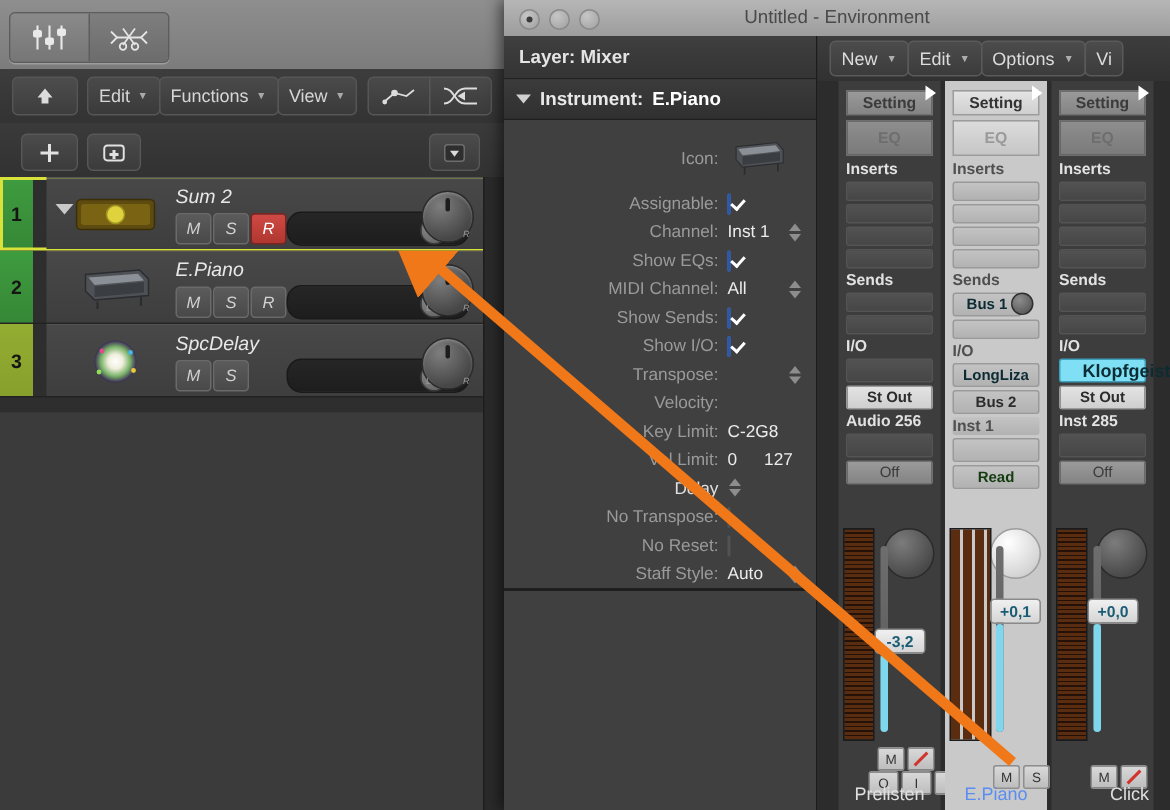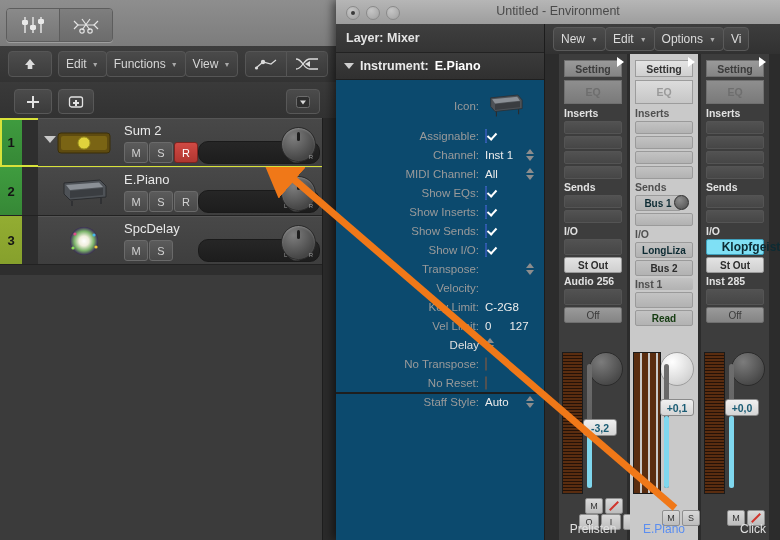--- a/index.html
+++ b/index.html
@@ -39,21 +39,21 @@
   .bw-subbar{position:absolute;left:0;top:82px;width:340px;height:36px;
     background:linear-gradient(#3a3a3a,#323232);border-bottom:1px solid #222;}
   .sb-btn{position:absolute;top:7px;height:23px;border:1px solid #585858;border-radius:4px;
     background:linear-gradient(#4b4b4b,#3b3b3b);display:flex;align-items:center;justify-content:center;}
 
   .tracklist{position:absolute;left:0;top:118px;width:322px;height:157px;background:#2e2e2e;}
   .trow{position:relative;height:48px;border-bottom:1px solid #222;display:flex;}
   .trow .num{width:22px;display:flex;align-items:center;justify-content:center;
     color:#151515;font-size:13px;font-weight:bold;}
   .trow .body{flex:1;position:relative;background:linear-gradient(#484848,#3e3e3e);
-    border-top:1px solid #555;margin-left:16px;}
+    border-top:1px solid #555;margin-left:9px;font-style:italic;}
   .trow.sel{outline:2px solid #d8e23a;outline-offset:-2px;z-index:3;}
   .tname{position:absolute;left:86px;top:4px;color:#e8e8e8;font-size:13px;}
   .btns{position:absolute;left:86px;top:23px;display:flex;gap:1px;}
   .msr{width:22px;height:19px;border:1px solid #6a6a6a;border-radius:3px;
     background:linear-gradient(#5b5b5b,#494949);color:#d2d2d2;font-size:11px;
     display:flex;align-items:center;justify-content:center;}
   .msr.rec{background:linear-gradient(#d04a44,#b03630);border-color:#7d2420;color:#fff;}
   .vslider{position:absolute;left:160px;top:22px;width:120px;height:21px;border-radius:10px;
     background:linear-gradient(#262626,#1d1d1d);border:1px solid #1a1a1a;}
   .vthumb{position:absolute;left:88px;top:2px;width:17px;height:17px;border-radius:50%;
@@ -76,21 +76,21 @@
     box-shadow:-3px 0 9px rgba(0,0,0,.55);}
   .env-title{height:24px;background:linear-gradient(#b6b6b6,#9d9d9d);
     border-bottom:1px solid #767676;position:relative;text-decoration:underline;}
   .tl{position:absolute;top:6px;width:12px;height:12px;border-radius:50%;
     background:radial-gradient(circle at 35% 30%,#c6c6c6,#a0a0a0);border:1px solid #8a8a8a;}
   .tl1{left:10px;}.tl2{left:30px;}.tl3{left:50px;}
   .tl1::after{content:"";position:absolute;left:4px;top:4px;width:4px;height:4px;border-radius:50%;background:#3a3a3a;}
   .env-title .ttxt{position:absolute;left:0;right:0;top:4px;text-align:center;
     color:#4a4a4a;font-size:12.5px;}
 
-  .env-left{position:absolute;left:0;top:24px;width:208px;height:516px;background:#0c4a6e;
+  .env-left{position:absolute;left:0;top:24px;width:208px;height:516px;background:#404040;
     border-right:1px solid #1c1c1c;}
   .layerbar{height:28px;background:linear-gradient(#3f3f3f,#343434);border-bottom:1px solid #222;
     display:flex;align-items:center;padding-left:10px;color:#e4e4e4;font-size:12.5px;font-weight:bold;}
   .insp-head{height:26px;background:linear-gradient(#3b3b3b,#303030);border-bottom:1px solid #1f1f1f;
     display:flex;align-items:center;padding-left:8px;gap:6px;}
   .insp-head .tri{width:0;height:0;border-left:5px solid transparent;border-right:5px solid transparent;
     border-top:6px solid #cfcfcf;}
   .insp-head .lbl{color:#e9e9e9;font-size:12.5px;font-weight:bold;}
   .insp-head .val{color:#ffffff;font-size:12.5px;font-weight:bold;}
   .insp-body{padding:6px 0 0 0;}
@@ -413,34 +413,30 @@
           <div class="v"><span class="chk"></span></div>
         </div>
 
         <div class="prow">
           <div class="k">Channel:</div>
           <div class="v">Inst 1</div>
           <div class="step"></div>
         </div>
 
         <div class="prow">
+          <div class="k">Show EQs:</div>
+          <div class="v"><span class="chk"></span></div>
+        </div>
+
+        <div class="prow">
           <div class="k">MIDI Channel:</div>
           <div class="v">All</div>
           <div class="step"></div>
         </div>
 
-        <div class="prow">
-          <div class="k">Show EQs:</div>
-          <div class="v"><span class="chk"></span></div>
-        </div>
-
-        <div class="prow">
-          <div class="k">Show Inserts:</div>
-          <div class="v"><span class="chk"></span></div>
-        </div>
 
         <div class="prow">
           <div class="k">Show Sends:</div>
           <div class="v"><span class="chk"></span></div>
         </div>
 
         <div class="prow">
           <div class="k">Show I/O:</div>
           <div class="v"><span class="chk"></span></div>
         </div>

